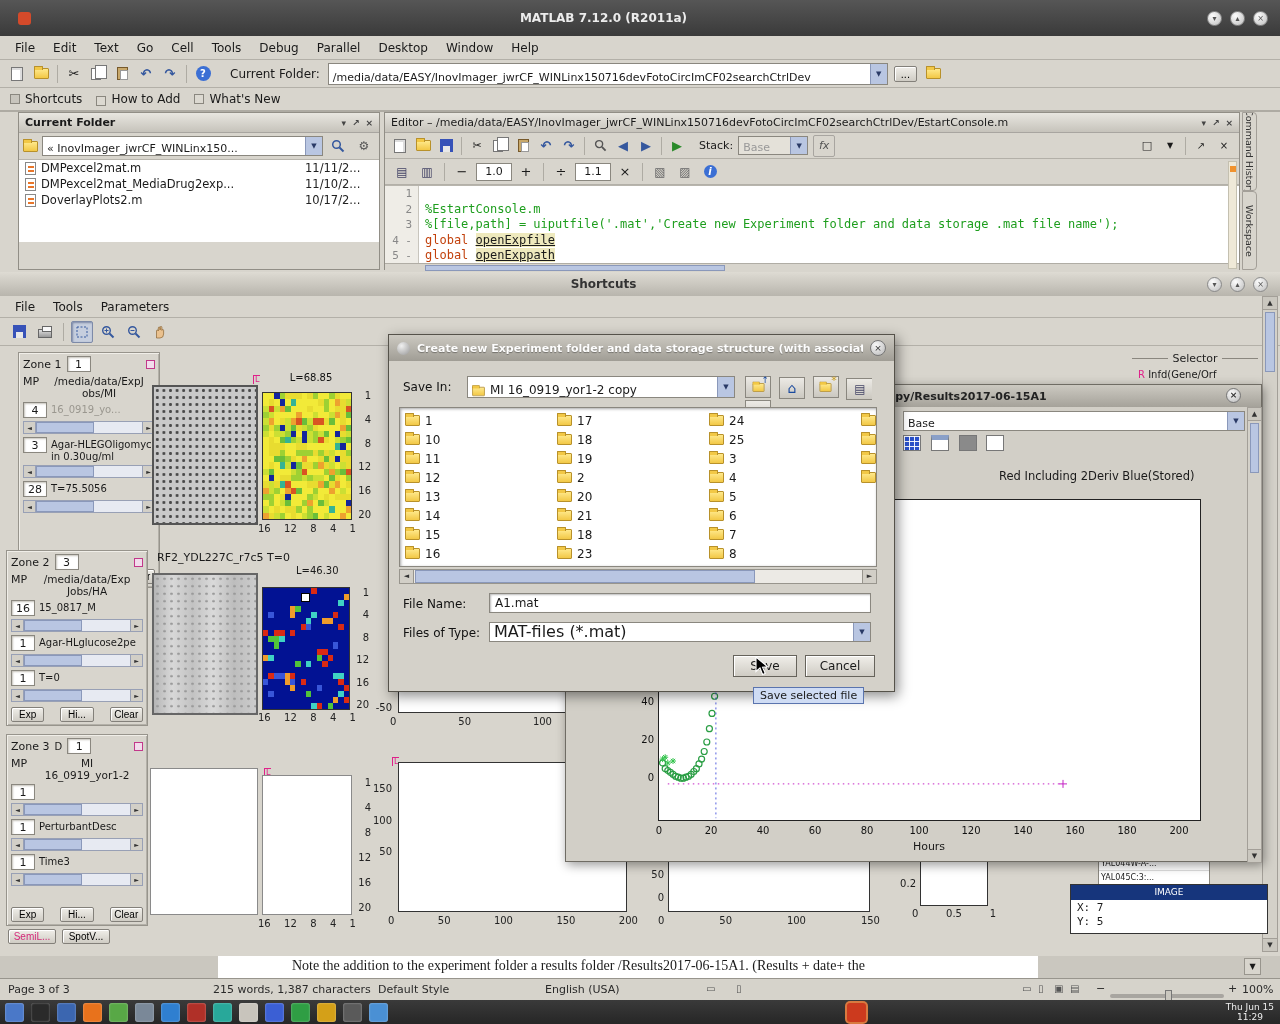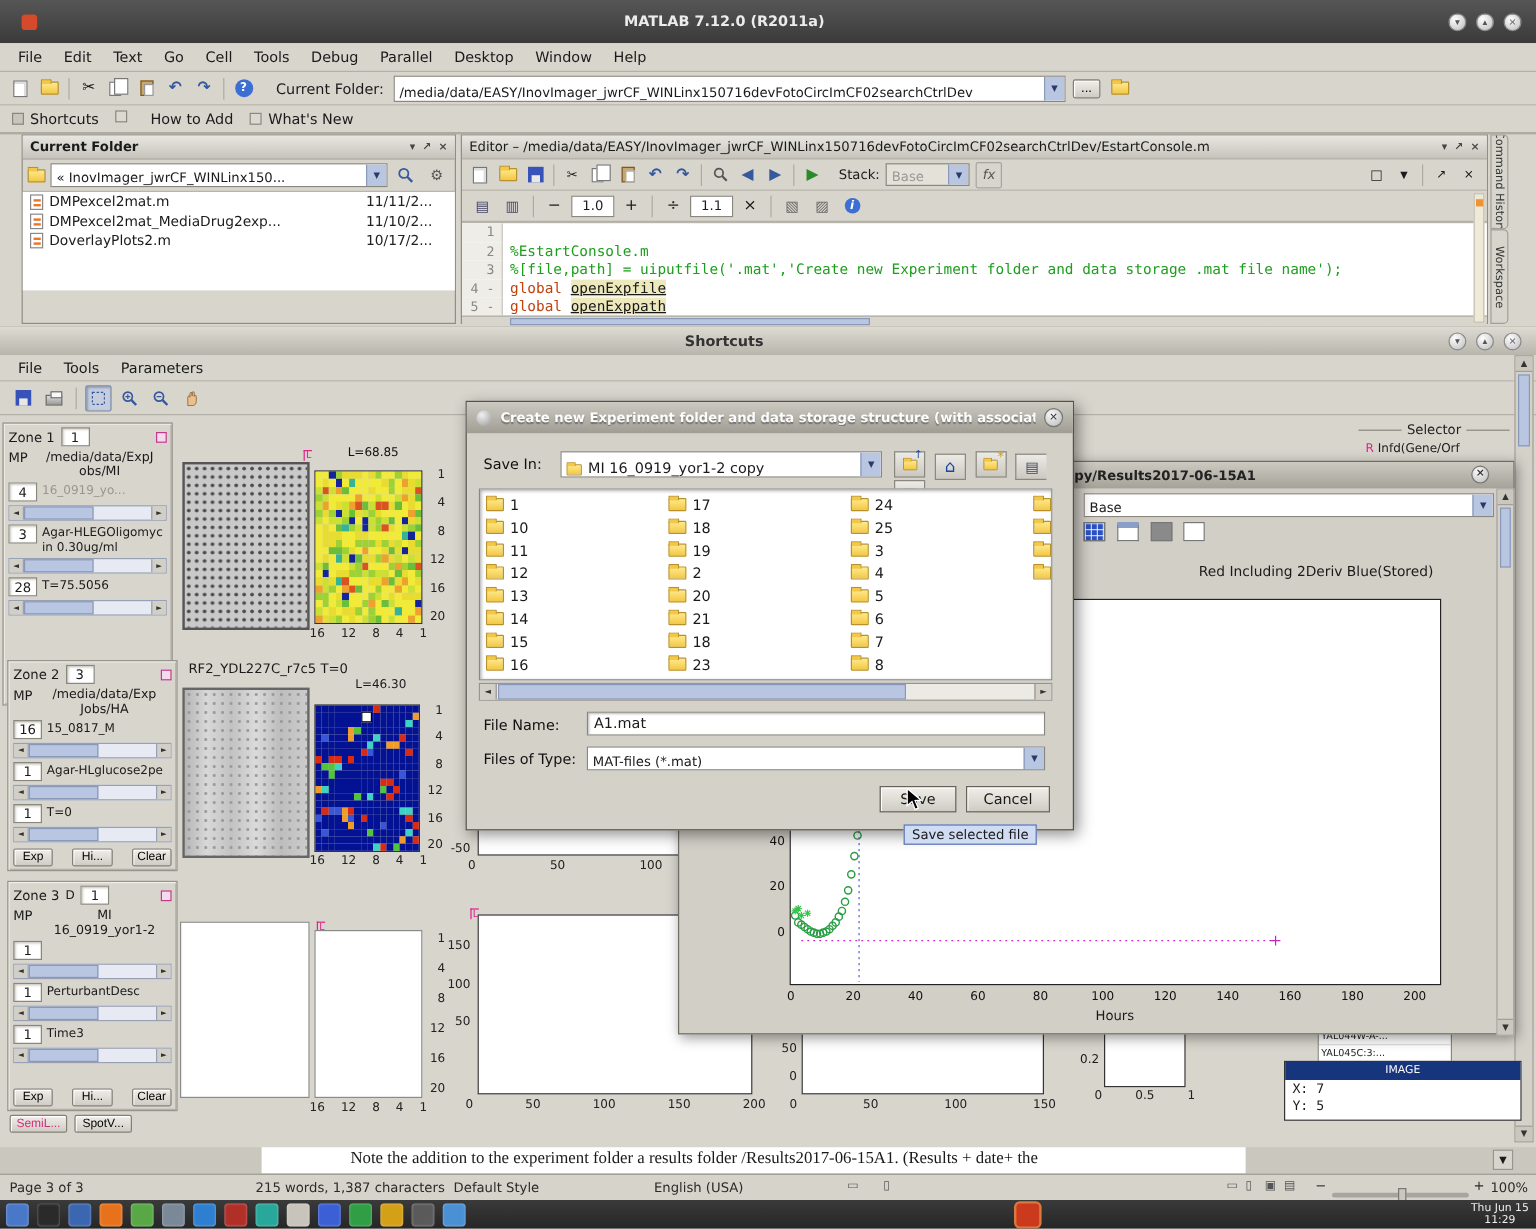--- a/index.html
+++ b/index.html
@@ -190,21 +190,21 @@
     <span class="tico" style="margin-left:4px">
         <span class="fold"></span>
       </span>
   </div>
 
   <div class="abs tbar tool" style="left:0;top:88px;width:1280px;height:24px;border-bottom:2px solid #aeaba3;padding-left:10px;gap:14px">
     <span style="display:flex;gap:5px;align-items:center">
         <span style="width:10px;height:10px;background:#c8c5bd;border:1px solid #8a877f"></span>
         <span>Shortcuts</span>
       </span>
-    <span style="display:flex;gap:19px;align-items:flex-start">
+    <span style="display:flex;gap:5px;align-items:flex-end">
         <span style="width:10px;height:10px;background:#dcd9d1;border:1px solid #8a877f"></span>
         <span>How to Add</span>
       </span>
     <span style="display:flex;gap:5px;align-items:center">
         <span style="width:10px;height:10px;background:#dcd9d1;border:1px solid #8a877f"></span>
         <span>What's New</span>
       </span>
   </div>
 
   <div class="abs panel" style="left:18px;top:112px;width:362px;height:158px">
@@ -389,21 +389,21 @@
         </svg>
       </span>
   </div>
 
   <div class="abs vscroll" style="left:1262px;top:296px;width:16px;height:656px">
     <span class="sarr">▲</span>
     <span class="vthumb" style="height:60px"></span>
     <span class="sarr bottom">▼</span>
   </div>
 
-  <div class="abs zone" style="left:2px;top:352px;width:142px;height:236px">
+  <div class="abs zone" style="left:18px;top:352px;width:142px;height:236px">
     <div class="zhead">
       <span>Zone 1</span>
       <span class="zfield">1</span>
       <span class="zpop"></span>
     </div>
     <div class="zrow">
       <span>MP</span>
       <span class="zpath"><span>/media/data/ExpJ</span><br><span>obs/MI</span></span>
     </div>
     <div class="zrow">
@@ -1529,21 +1529,21 @@
       </div>
     <div class="dhscroll abs" style="left:10px;top:234px;width:478px">
       <span class="sarr" style="border-right:1px solid #98958d">◄</span>
       <span class="dthumb"></span>
       <span class="sarr" style="margin-left:auto;border-left:1px solid #98958d">►</span>
     </div>
     <span class="dlabel abs" style="left:14px;top:262px">File Name:</span>
     <span class="dinput abs" style="left:100px;top:258px;width:382px;height:20px">A1.mat</span>
     <span class="dlabel abs" style="left:14px;top:291px">Files of Type:</span>
     <span class="combo abs" style="left:100px;top:287px;width:382px;height:20px">
-      <span class="cval" style="font-size:11px">MAT-files (*.mat)</span>
+      <span class="cval" style="font-size:16px">MAT-files (*.mat)</span>
       <span class="carr">▼</span>
     </span>
     <span class="mbtn abs" style="left:344px;top:320px;width:64px">Save</span>
     <span class="mbtn abs" style="left:416px;top:320px;width:70px">Cancel</span>
   </div>
 
   <div class="tip abs" style="left:753px;top:687px;z-index:30">Save selected file</div>
   <div class="abs" style="left:754px;top:656px;z-index:31">
     <svg width="18" height="20" viewBox="0 0 18 20">
         <path d="M2 1 L2 15.5 L6 12 L8.6 18.5 L11.2 17.4 L8.6 11.2 L13.6 10.8 Z" fill="#000" stroke="#fff" stroke-width="1.1"></path>

